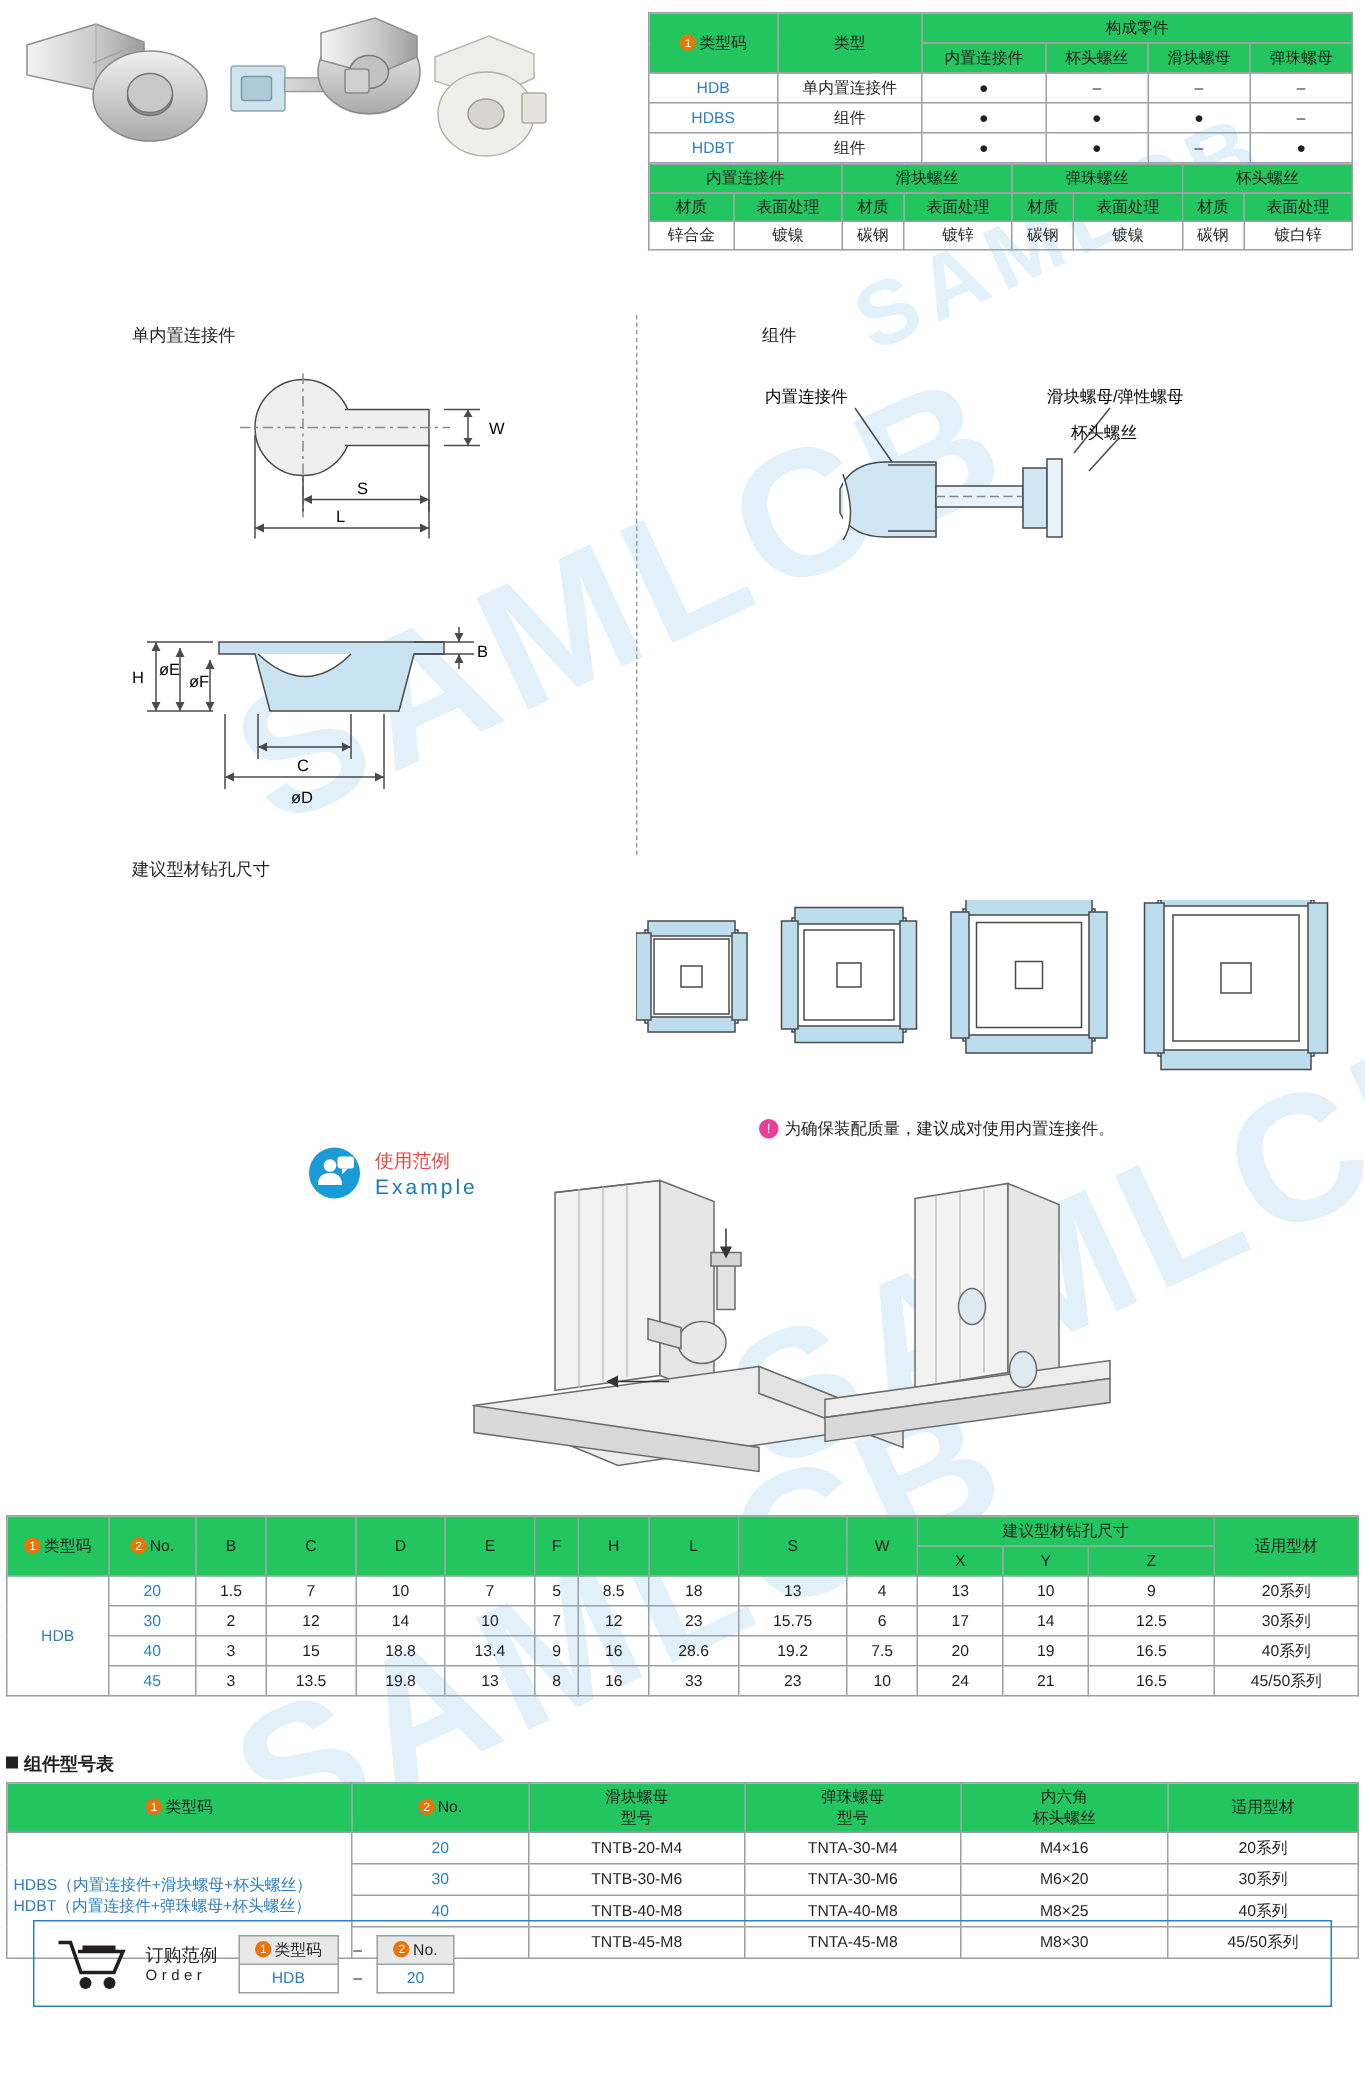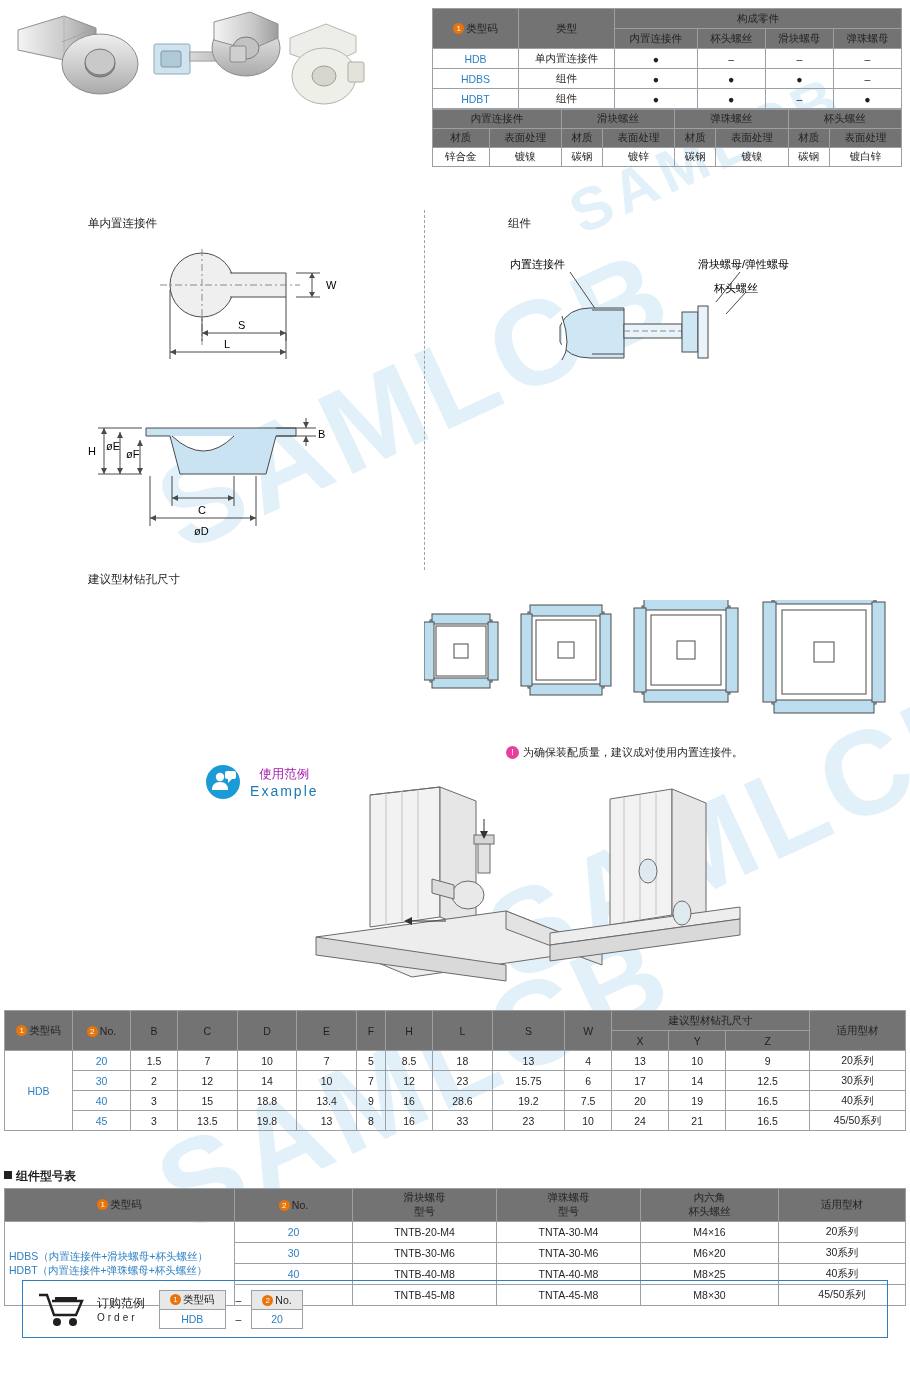--- a/index.html
+++ b/index.html
@@ -34,21 +34,21 @@
   
   table { border-collapse: collapse; }
   .tbl td, .tbl th {
     border: 1px solid #9aa0a6;
     text-align: center;
     vertical-align: middle;
     font-weight: normal;
     padding: 2px 3px;
     font-size: 10.5px;
   }
-  .tbl th { background: #737373; }
+  .tbl th { background: #22c55e; }
   .blue { color: #2d7fc1; }
   .hdr-grey { background:#e8e8e8; }
 
   .sec-title {
     font-size: 12px; font-weight: bold; color:#231f20;
     margin: 0 0 3px 0;
   }
   .sq:before {
     content:"";
     display:inline-block; width:8px; height:8px;
@@ -92,21 +92,21 @@
   }
 
   
   .example-wrap { position:absolute; left:206px; top:765px; width:180px; }
   .ex-circle {
     width:34px;height:34px;border-radius:50%;
     background:#1a9ad6;display:inline-block;vertical-align:middle;
     position:relative;
   }
   .ex-text { display:inline-block; vertical-align:middle; margin-left:7px; }
-  .ex-text .t1 { font-size:12.5px; color:#a21caf;text-align:center; }
+  .ex-text .t1 { font-size:12.5px; color:#ef4444; }
   .ex-text .t2 { font-size:14px; color:#1a7ab4; letter-spacing:2px; }
 
   
   .dim-block { position:absolute; left:4px; top:1010px; width:902px; }
   #dim-table { width:902px; }
   #dim-table td, #dim-table th { height:20px; font-size:10.5px; }
 
   .kit-block { position:absolute; left:4px; top:1168px; width:854px; }
   #kit-table { width:902px; }
   #kit-table td, #kit-table th { height:21px; font-size:10.5px; }

